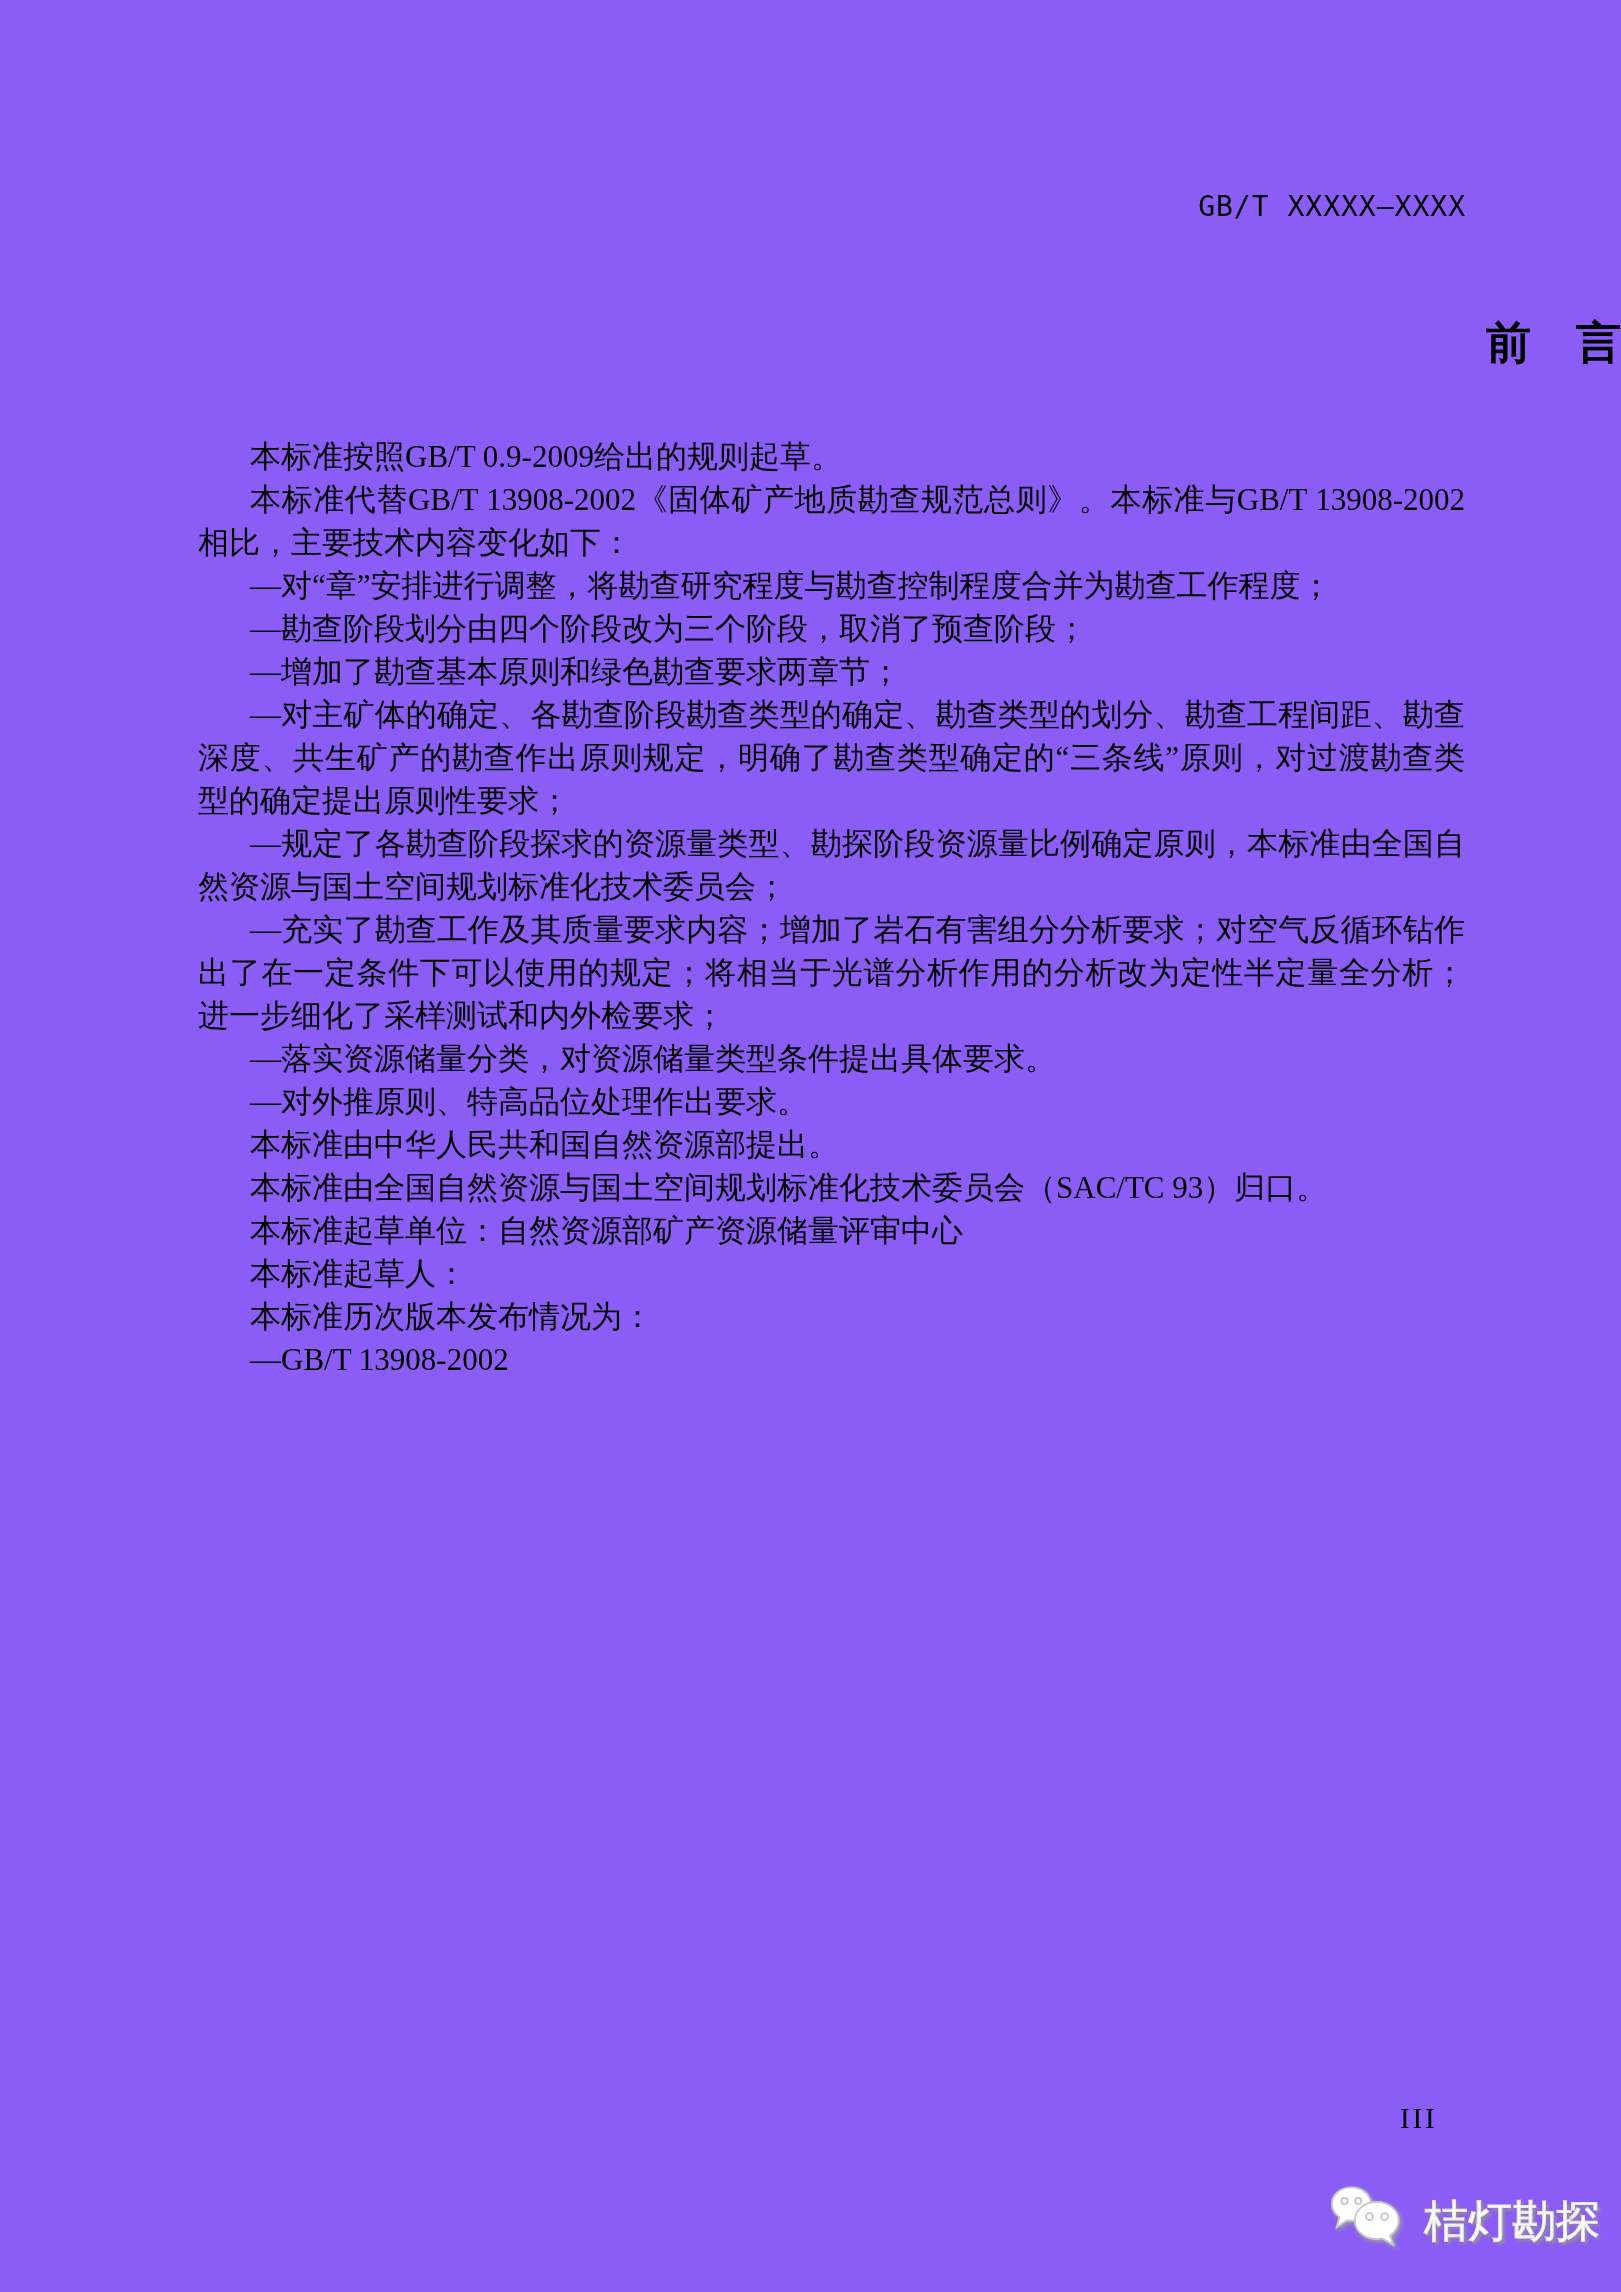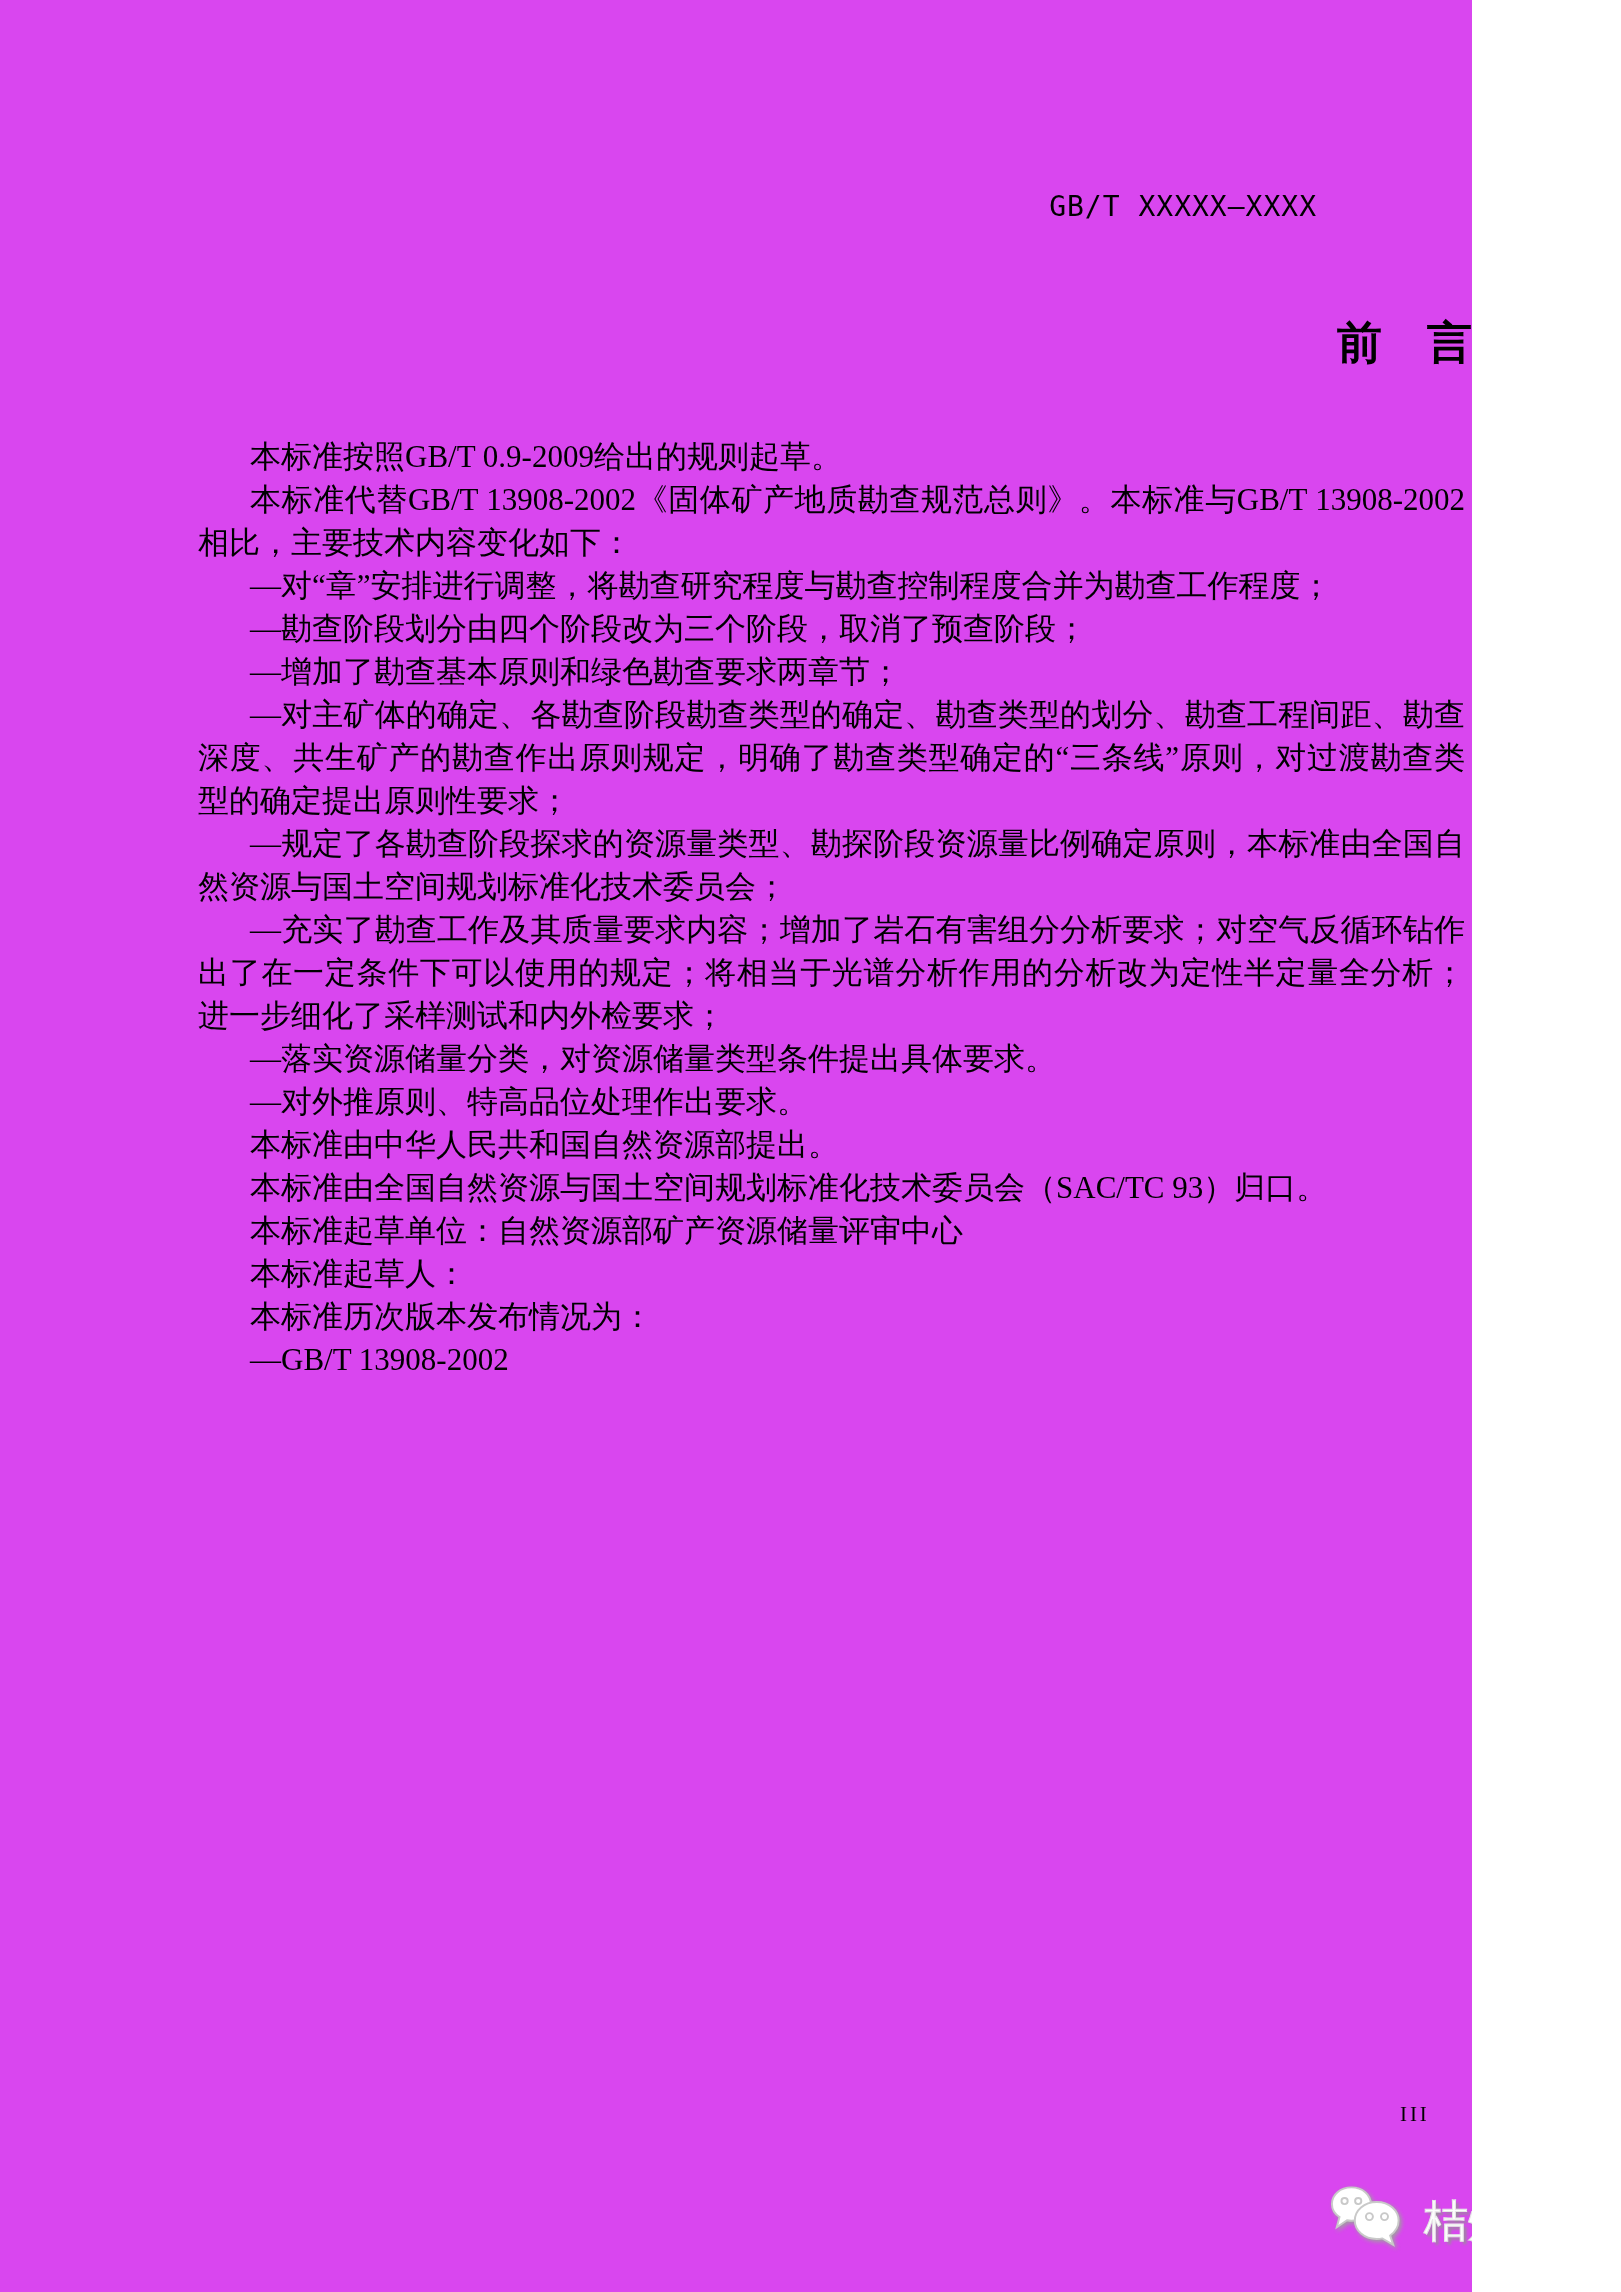--- a/index.html
+++ b/index.html
@@ -1,21 +1,21 @@
 <!DOCTYPE html>
 <html lang="zh"><head>
 <meta charset="utf-8">
 <title>GB/T Standard Foreword Page</title>
 <style>
   html, body { margin: 0; padding: 0; background: #ffffff; }
   .page {
     position: relative;
-    width: 1472px;
+    width: 1621px;
     height: 2293px;
-    background: #d946ef;
+    background: #8b5cf6;
     overflow: hidden;
     font-family: "Liberation Serif", "DejaVu Serif", serif;
     color: #000000;
   }
   .header-code {
     position: absolute;
     top: 193px;
     right: 155px;
     font-family: "DejaVu Sans Mono", monospace;
     font-size: 28px;
@@ -48,21 +48,21 @@
   .doc-body p.para {
     margin: 0;
     padding: 0;
     text-indent: 52px;
   }
   .page-number {
     position: absolute;
     top: 2104px;
     left: 1400px;
     font-family: "Liberation Serif", "DejaVu Serif", serif;
-    font-size: 21px;
+    font-size: 29px;
     line-height: 1;
     letter-spacing: 2.9px;
   }
   .watermark {
     position: absolute;
     top: 2184px;
     left: 1329px;
     display: flex;
     align-items: center;
     gap: 21px;

